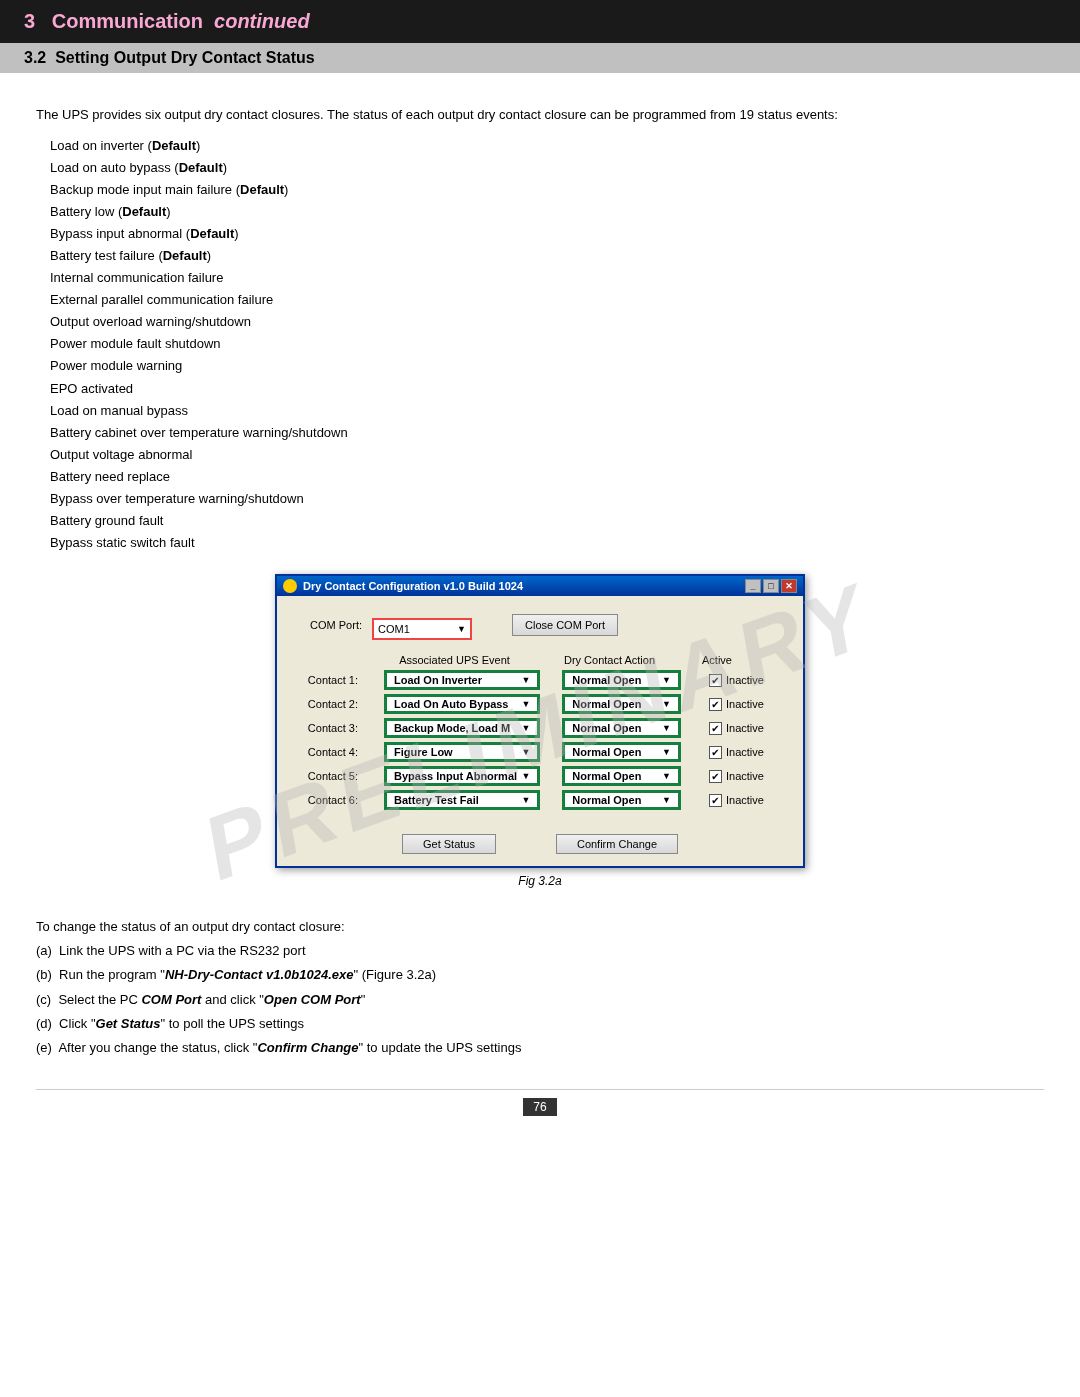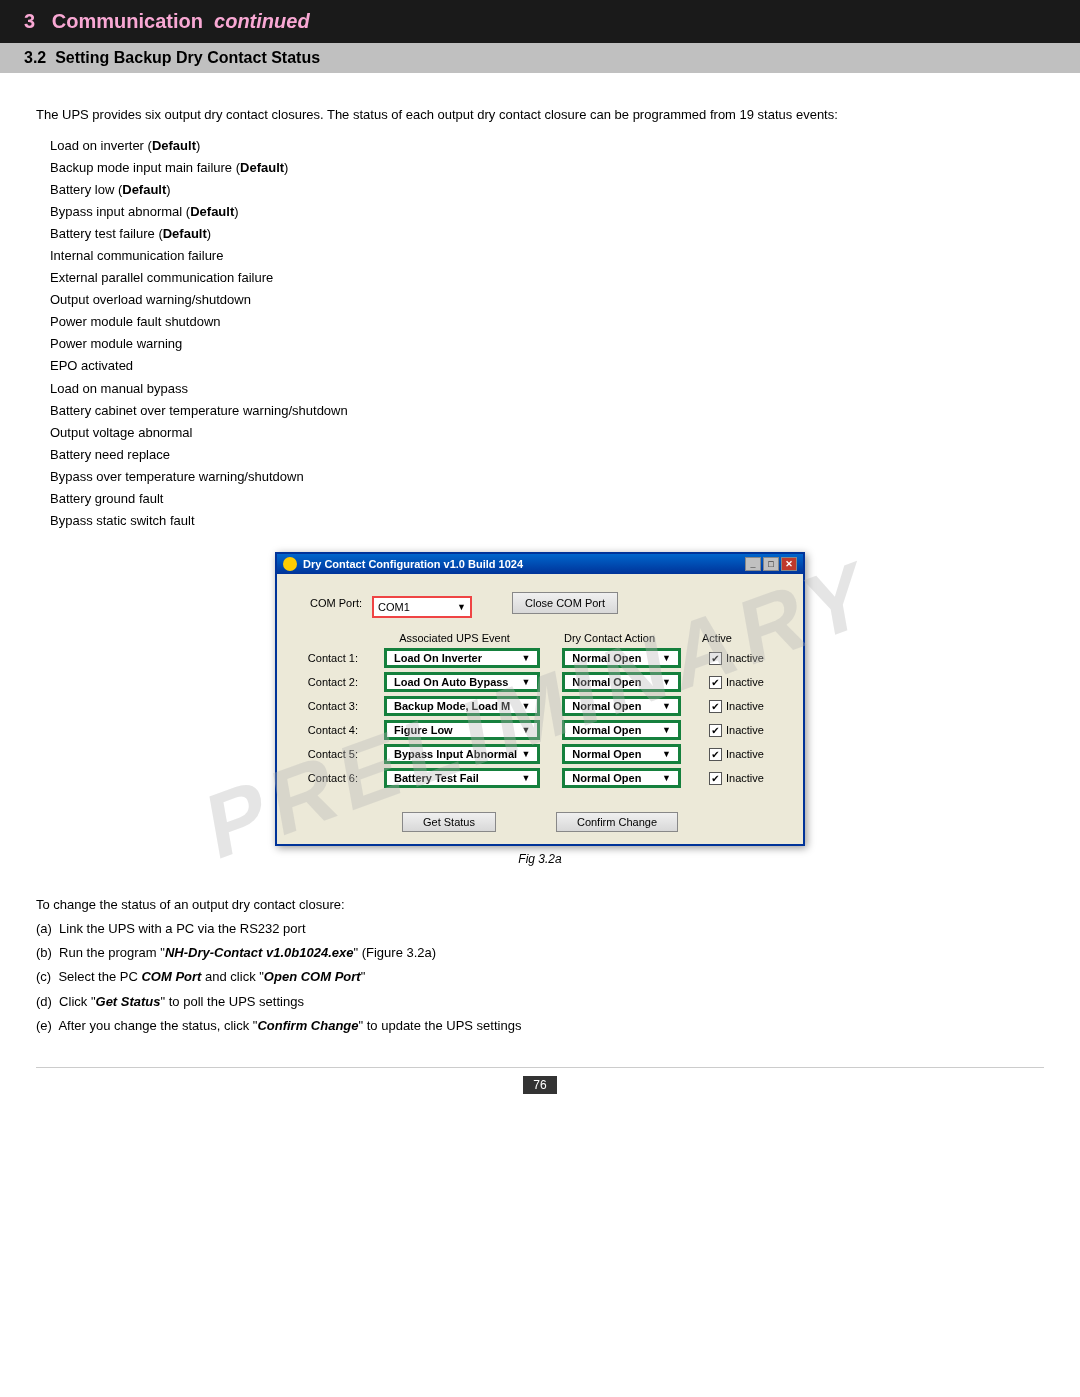--- a/index.html
+++ b/index.html
@@ -296,28 +296,29 @@
 <body>
 
 <div class="chapter-header">
   <span>3</span>&nbsp;&nbsp;
   <span>Communication</span>&nbsp;
   <em>continued</em>
 </div>
 
 <div class="section-header">
   <span>3.2</span>&nbsp;
-  <span>Setting Backup Dry Contact Status</span>
+  <span>Setting Output Dry Contact Status</span>
 </div>
 
 <div class="content">
   <p class="intro-text">The UPS provides six output dry contact closures. The status of each output dry contact closure can be programmed from 19 status events:</p>
 
   <ul class="numbered-list">
     <li>Load on inverter (<strong>Default</strong>)</li>
+    <li>Load on auto bypass (<strong>Default</strong>)</li>
     <li>Backup mode input main failure (<strong>Default</strong>)</li>
     <li>Battery low (<strong>Default</strong>)</li>
     <li>Bypass input abnormal (<strong>Default</strong>)</li>
     <li>Battery test failure (<strong>Default</strong>)</li>
     <li>Internal communication failure</li>
     <li>External parallel communication failure</li>
     <li>Output overload warning/shutdown</li>
     <li>Power module fault shutdown</li>
     <li>Power module warning</li>
     <li>EPO activated</li>

